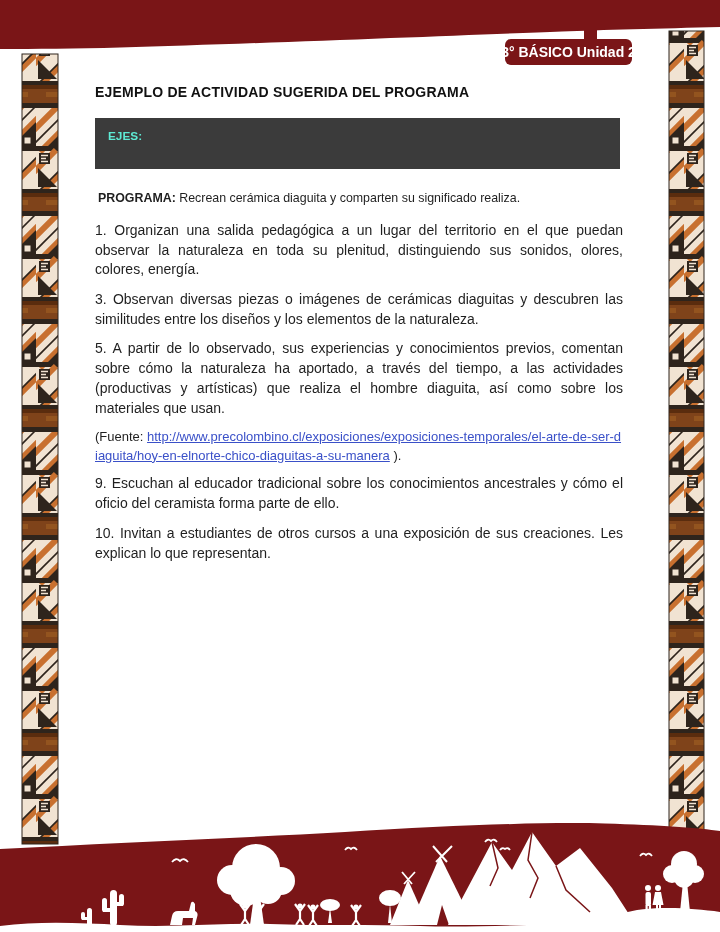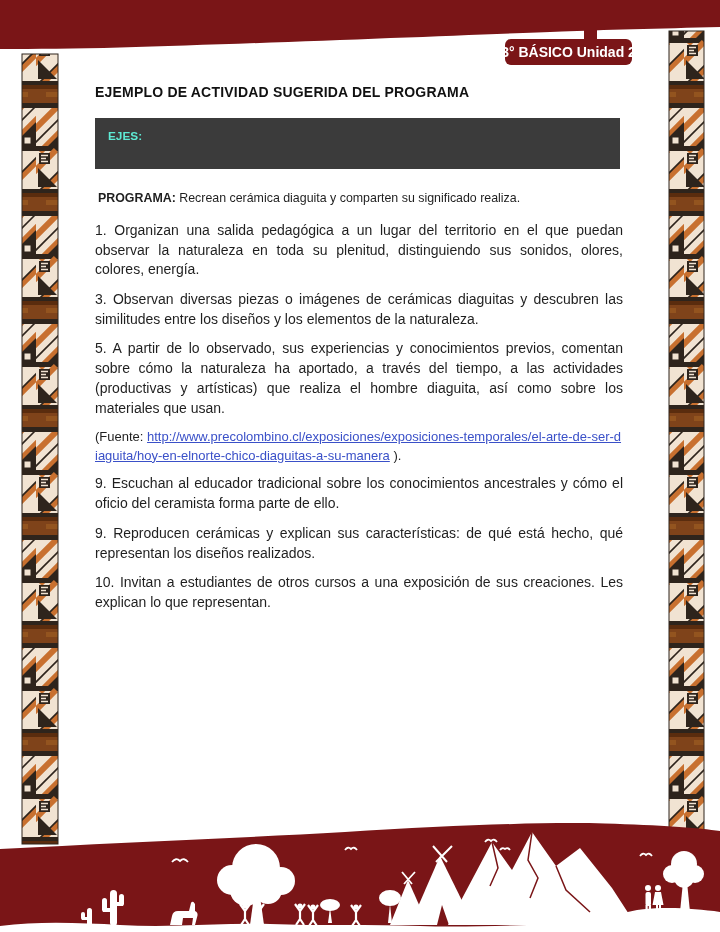--- a/index.html
+++ b/index.html
@@ -173,18 +173,17 @@
     <div>
         <p class="step">1. Organizan una salida pedagógica a un lugar del territorio en el que puedan observar la naturaleza en toda su plenitud, distinguiendo sus sonidos, olores, colores, energía.</p>
         <p class="step">3. Observan diversas piezas o imágenes de cerámicas diaguitas y descubren las similitudes entre los diseños y los elementos de la naturaleza.</p>
         <p class="step">5. A partir de lo observado, sus experiencias y conocimientos previos, comentan sobre cómo la naturaleza ha aportado, a través del tiempo, a las actividades (productivas y artísticas) que realiza el hombre diaguita, así como sobre los materiales que usan.</p>
       </div>
 
     <p class="step source"><span>(Fuente: </span><a class="link" href="#">http://www.precolombino.cl/exposiciones/exposiciones-temporales/el-arte-de-ser-diaguita/hoy-en-elnorte-chico-diaguitas-a-su-manera</a><span> ).</span></p>
 
     <div>
         <p class="step">9. Escuchan al educador tradicional sobre los conocimientos ancestrales y cómo el oficio del ceramista forma parte de ello.</p>
-        <p class="step">9. Reproducen cerámicas y explican sus características: de qué está hecho, qué representan los diseños realizados.</p>
         <p class="step">10. Invitan a estudiantes de otros cursos a una exposición de sus creaciones. Les explican lo que representan.</p>
       </div>
   </div>
 
 </div>
 
 </body></html>

